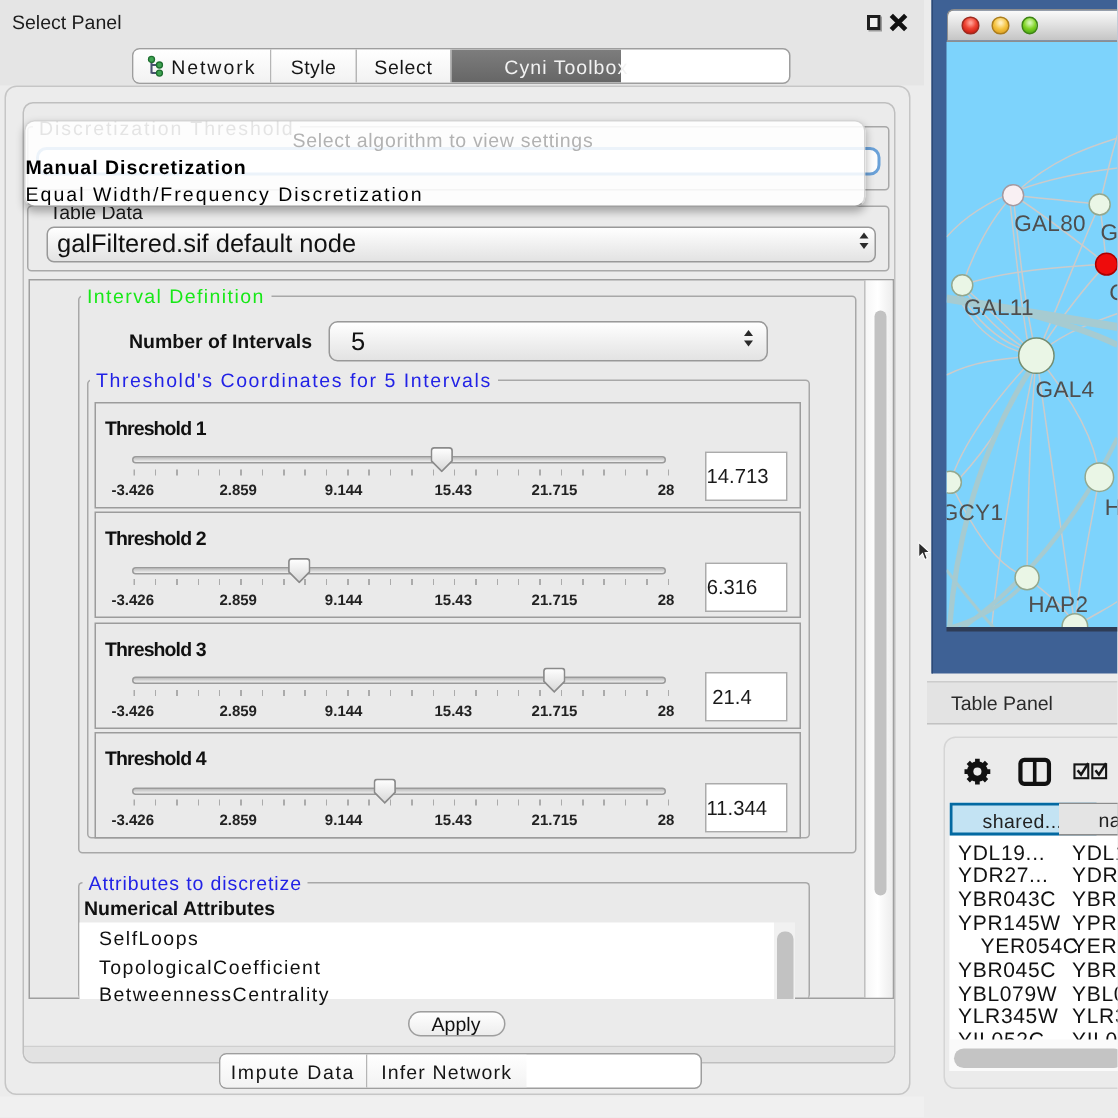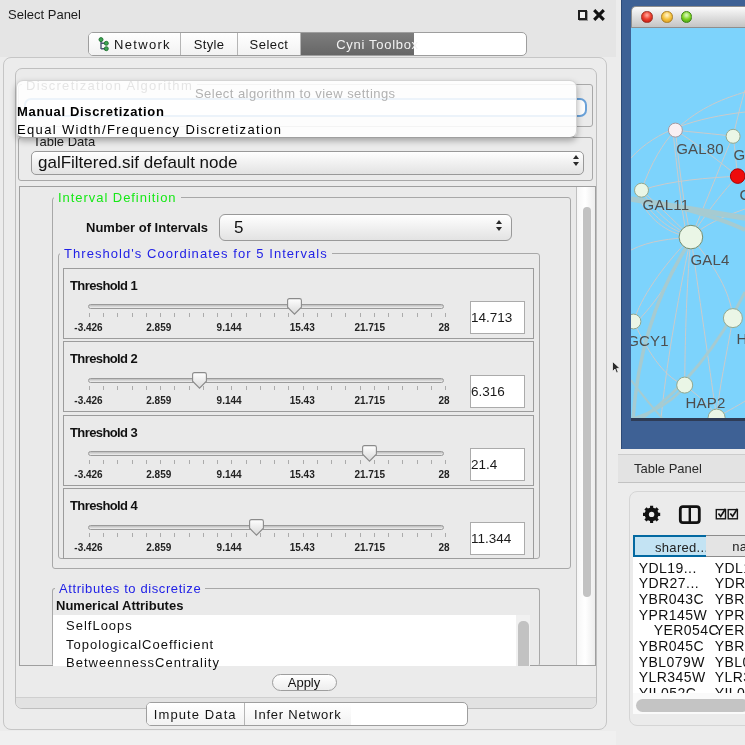--- a/index.html
+++ b/index.html
@@ -13,21 +13,21 @@
   .combo-text { position:absolute; font-size:17px; color:#111; white-space:nowrap; }
   .arrows { position:absolute; width:8px; }
   .arrows .up { width:0; height:0; border-left:3.2px solid transparent; border-right:3.2px solid transparent; border-bottom:4.2px solid #2a2a2a; margin-bottom:3px; }
   .arrows .dn { width:0; height:0; border-left:3.2px solid transparent; border-right:3.2px solid transparent; border-top:4.2px solid #2a2a2a; }
   .seg { display:flex; position:absolute; border:1px solid #9e9e9e; border-radius:5px; overflow:hidden; background:#fff; }
   .seg > div { font-size:13px; color:#151515; display:flex; align-items:center; justify-content:center; border-right:1px solid #b5b5b5; background:linear-gradient(#ffffff,#f2f2f2); white-space:nowrap; }
   .seg > div:last-child { border-right:none; }
   .seg > div.dark { background:linear-gradient(#7d7d7d,#666666); color:#f2f2f2; border-right:none;padding-left:40px; }
   .bold { font-weight:bold; }
   .tick-label { position:absolute; font-size:10px; font-weight:bold; color:#222; transform:translateX(-50%); white-space:nowrap; }
-  .vfield { position:absolute; width:55px; height:33px; background:#fff; border:1px solid #ababab; font-size:13.5px; color:#1a1a1a; text-align:left; padding-right:19px; line-height:31px; }
+  .vfield { position:absolute; width:55px; height:33px; background:#fff; border:1px solid #ababab; font-size:13.5px; color:#1a1a1a; text-align:center; padding-right:19px; line-height:31px; }
 </style>
 </head>
 <body>
 
 <div class="abs" style="left:0;top:0;width:616px;height:57px;background:#e5e5e5;"></div>
 <div class="abs" style="left:0;top:731px;width:616px;height:14px;background:#f0f0f0;"></div>
 <div class="abs" style="left:8px;top:0;height:30px;line-height:30px;font-size:13px;color:#1c1c1c;">Select Panel</div>
 <div class="abs" style="left:578px;top:10px;width:9px;height:10px;border:2px solid #1f1f1f;background:#f2f2f2;box-shadow:1px 1px 0 #9a9a9a;"></div>
 <svg class="abs" style="left:592px;top:8px;" width="14" height="14" viewBox="0 0 14 14">
   <path d="M2.2,2.2 L11.8,11.8 M11.8,2.2 L2.2,11.8" stroke="#111" stroke-width="3.1"></path>
@@ -47,21 +47,21 @@
   <div style="width:63px;letter-spacing:0.45px;">Select</div>
   <div class="dark" style="width:113px;letter-spacing:0.7px;">Cyni Toolbox</div>
 </div>
 
 <div class="abs" style="left:3px;top:57px;width:604px;height:673px;border:1px solid #c6c6c6;border-radius:8px;background:#ececec;"></div>
 
 <div class="abs" style="left:15px;top:68px;width:582px;height:640.5px;border:1px solid #bfbfbf;border-radius:7px;background:#ebebeb;"></div>
 <div class="abs" style="left:16px;top:697px;width:580px;height:11px;background:#e2e2e2;border-top:1px solid #cfcfcf;border-radius:0 0 7px 7px;"></div>
 
 <div class="grp" style="left:17.5px;top:84px;width:575px;height:43px;border-color:#a8a8a8;"></div>
-<div class="grp-title" style="left:22px;top:77.5px;background:#ebebeb;color:#2f2f2f;letter-spacing:1.3px;">Discretization Algorithm</div>
+<div class="grp-title" style="left:22px;top:77.5px;background:#ebebeb;color:#2f2f2f;letter-spacing:1.3px;">Discretization Threshold</div>
 <div class="abs" style="left:24px;top:97.5px;width:563px;height:19.5px;border:2.5px solid #6aa1d8;border-radius:7px;background:#fdfdfd;"></div>
 
 <div class="grp" style="left:17.5px;top:137px;width:575px;height:44px;"></div>
 <div class="grp-title" style="left:29px;top:134px;background:#ebebeb;color:#1a1a1a;">Table Data</div>
 <div class="combo" style="left:31px;top:151px;width:553px;height:24px;"></div>
 <div class="combo-text" style="left:38px;top:151px;line-height:24px;">galFiltered.sif default node</div>
 <div class="arrows" style="left:573px;top:155px;">
     <div class="up"></div>
     <div class="dn"></div>
   </div>

